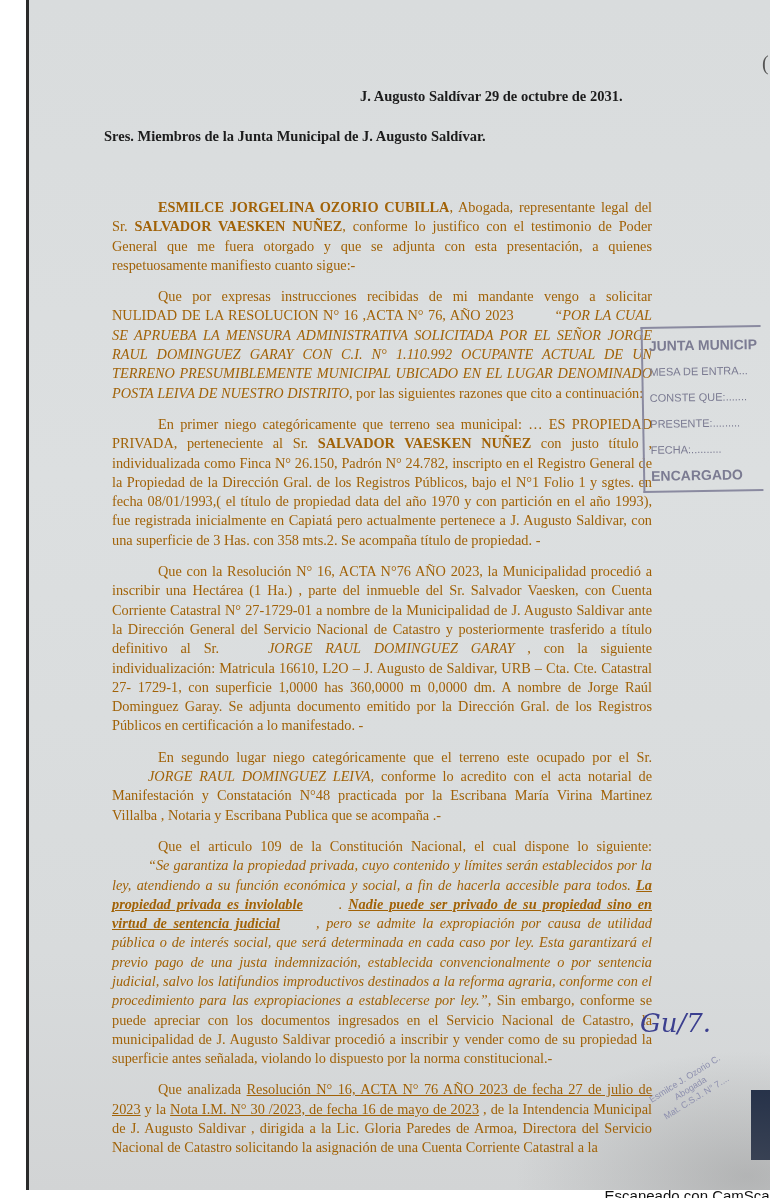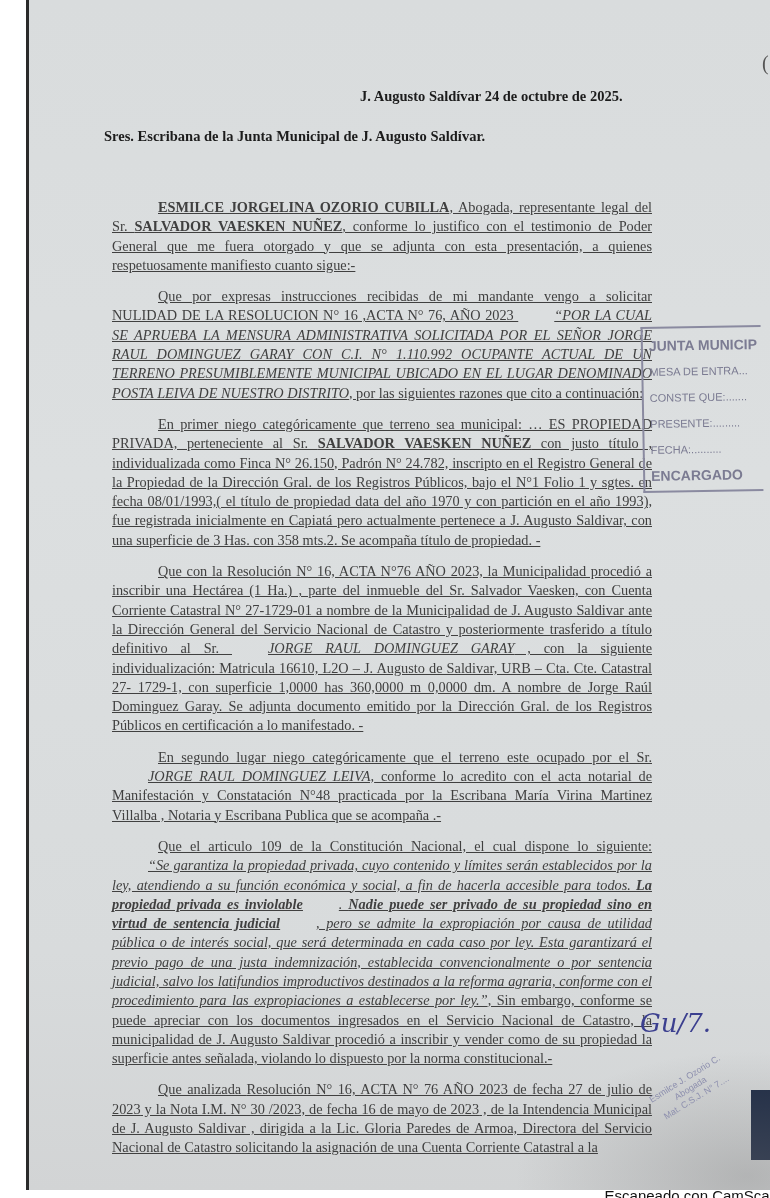--- a/index.html
+++ b/index.html
@@ -17,23 +17,22 @@
   .page::after {
     content:""; position:absolute; right:0; bottom:0; width:260px; height:140px;
     background:radial-gradient(ellipse at 90% 90%, rgba(120,120,120,.35), rgba(0,0,0,0) 70%);
   }
   .corner-shadow {
     position:absolute; right:0; bottom:30px; width:22px; height:70px;
     background:#1d2a44;
   }
   .body-text {
     position:absolute; left:84px; width:572px;
-    color:#404040; font-size:14.3px; line-height:19.3px;
+    color:#a16207; font-size:14.3px; line-height:19.3px;
     text-align:justify;
-    text-decoration:underline;
   }
   .date-line { position:absolute; left:360px; top:88px; font-size:14.5px; font-weight:bold; color:#1c1c1c; }
   .addressee { position:absolute; left:104px; top:128px; font-size:14.5px; font-weight:bold; color:#1c1c1c; line-height:17px; }
   .para { margin:0 0 12px 0; text-indent:46px; }
   .b { font-weight:bold; }
   .i { font-style:italic;margin-left:36px; }
   .u { text-decoration:underline; }
   .bu { font-weight:bold; font-style:italic; text-decoration:underline; }
   .stamp {
     position:absolute; left:642px; top:326px; width:120px; height:166px;
@@ -59,24 +58,24 @@
   }
 </style>
 </head>
 <body>
 
 <div class="page">
   <div class="mark">(</div>
   <div class="corner-shadow"></div>
 </div>
 
-<div class="date-line">J. Augusto Saldívar 24 de octubre de 2025.</div>
+<div class="date-line">J. Augusto Saldívar 29 de octubre de 2031.</div>
 
 <div class="addressee">
-  <div>Sres. Escribana de la Junta Municipal de J. Augusto Saldívar.</div>
+  <div>Sres. Miembros de la Junta Municipal de J. Augusto Saldívar.</div>
 </div>
 
 <div class="body-text" style="top:198px; left:112px; width:540px;">
   <p class="para">
     <span class="b">ESMILCE JORGELINA OZORIO CUBILLA</span><span>, Abogada, representante legal del Sr. </span><span class="b">SALVADOR VAESKEN NUÑEZ</span><span>, conforme lo justifico con el testimonio de Poder General que me fuera otorgado y que se adjunta con esta presentación, a quienes respetuosamente manifiesto cuanto sigue:-</span>
   </p>
   <p class="para">
     <span>Que por expresas instrucciones recibidas de mi mandante vengo a solicitar NULIDAD DE LA RESOLUCION N° 16 ,ACTA N° 76, AÑO 2023 </span><span class="i">“POR LA CUAL SE APRUEBA LA MENSURA ADMINISTRATIVA SOLICITADA POR EL SEÑOR JORGE RAUL DOMINGUEZ GARAY CON C.I. N° 1.110.992 OCUPANTE ACTUAL DE UN TERRENO PRESUMIBLEMENTE MUNICIPAL UBICADO EN EL LUGAR DENOMINADO POSTA LEIVA DE NUESTRO DISTRITO</span><span>, por las siguientes razones que cito a continuación:</span>
   </p>
   <p class="para">

